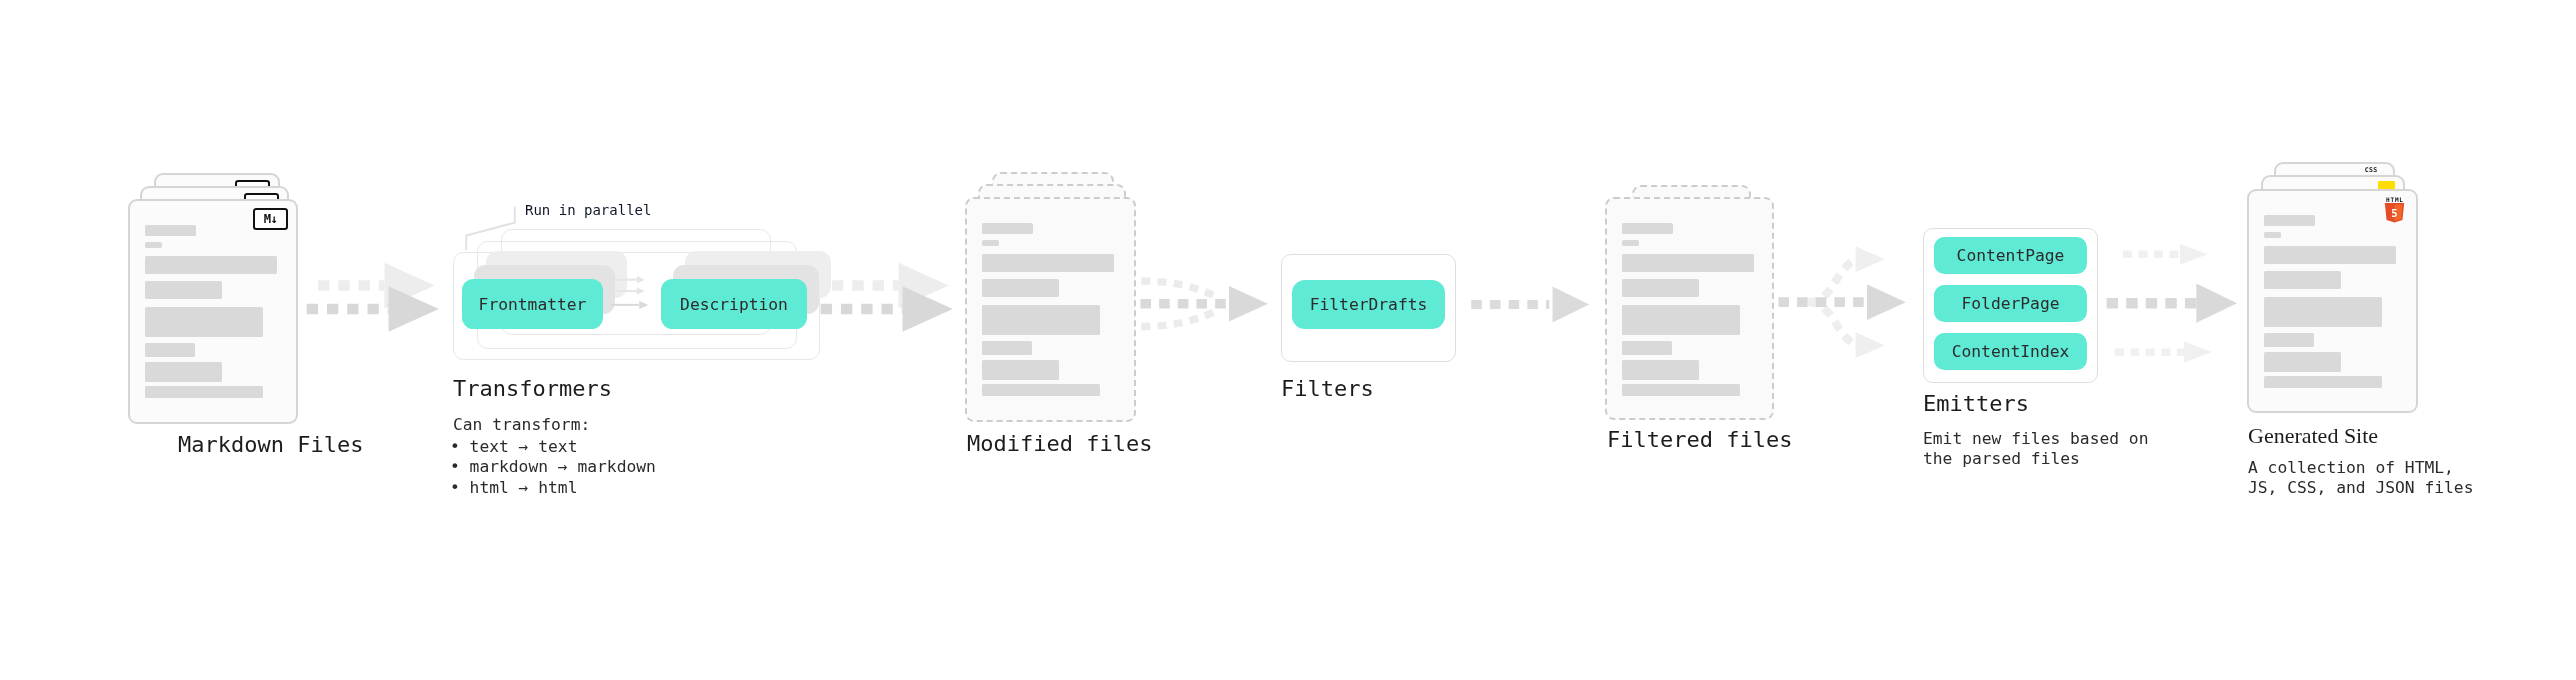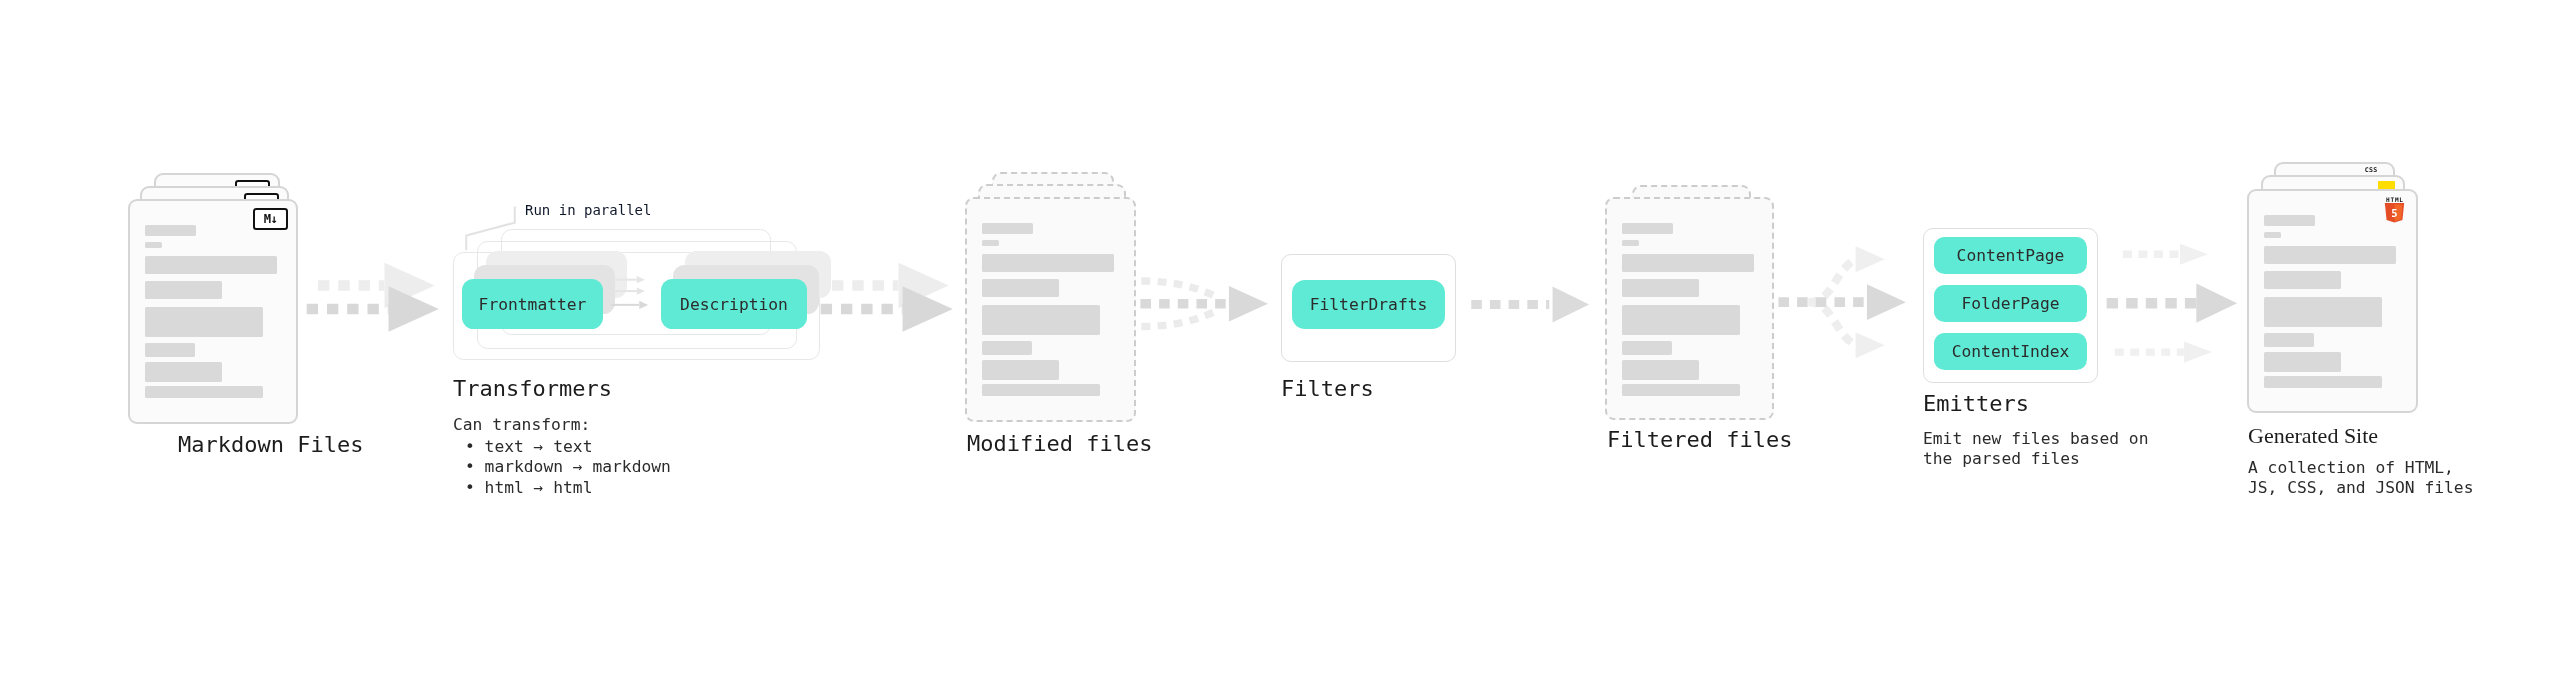--- a/index.html
+++ b/index.html
@@ -87,21 +87,21 @@
     <line x1="6" y1="7" x2="34" y2="7" stroke="#e5e5e5" stroke-width="2.5"></line>
     <polygon points="34,2.5 44,7 34,11.5" fill="#e5e5e5"></polygon>
     <line x1="6" y1="21" x2="34" y2="21" stroke="#e5e5e5" stroke-width="2.5"></line>
     <polygon points="34,16.5 44,21 34,25.5" fill="#e5e5e5"></polygon>
     <line x1="2" y1="38" x2="37" y2="38" stroke="#d9d9d9" stroke-width="2.5"></line>
     <polygon points="37,33 48,38 37,43" fill="#d9d9d9"></polygon>
   </svg>
 
   <div class="stage-title" style="left:453px;top:376px;">Transformers</div>
   <div class="stage-desc" style="left:453px;top:415px;">Can transform:</div>
-  <div class="stage-desc bullets" style="left:465px;top:437px;">
+  <div class="stage-desc bullets" style="left:450px;top:437px;">
     <div>• text → text</div>
     <div>• markdown → markdown</div>
     <div>• html → html</div>
   </div>
 
   <svg class="abs" style="left:819px;top:262px;" width="142" height="77" viewBox="0 0 175 95">
     <line x1="16" y1="29" x2="98" y2="29" stroke="#ededed" stroke-width="13" stroke-dasharray="14 11"></line>
     <polygon points="98,1 160,29 98,57" fill="#ededed"></polygon>
     <line x1="2" y1="58" x2="103" y2="58" stroke="#d8d8d8" stroke-width="13" stroke-dasharray="14 11"></line>
     <polygon points="103,30 165,58 103,86" fill="#d8d8d8"></polygon>

